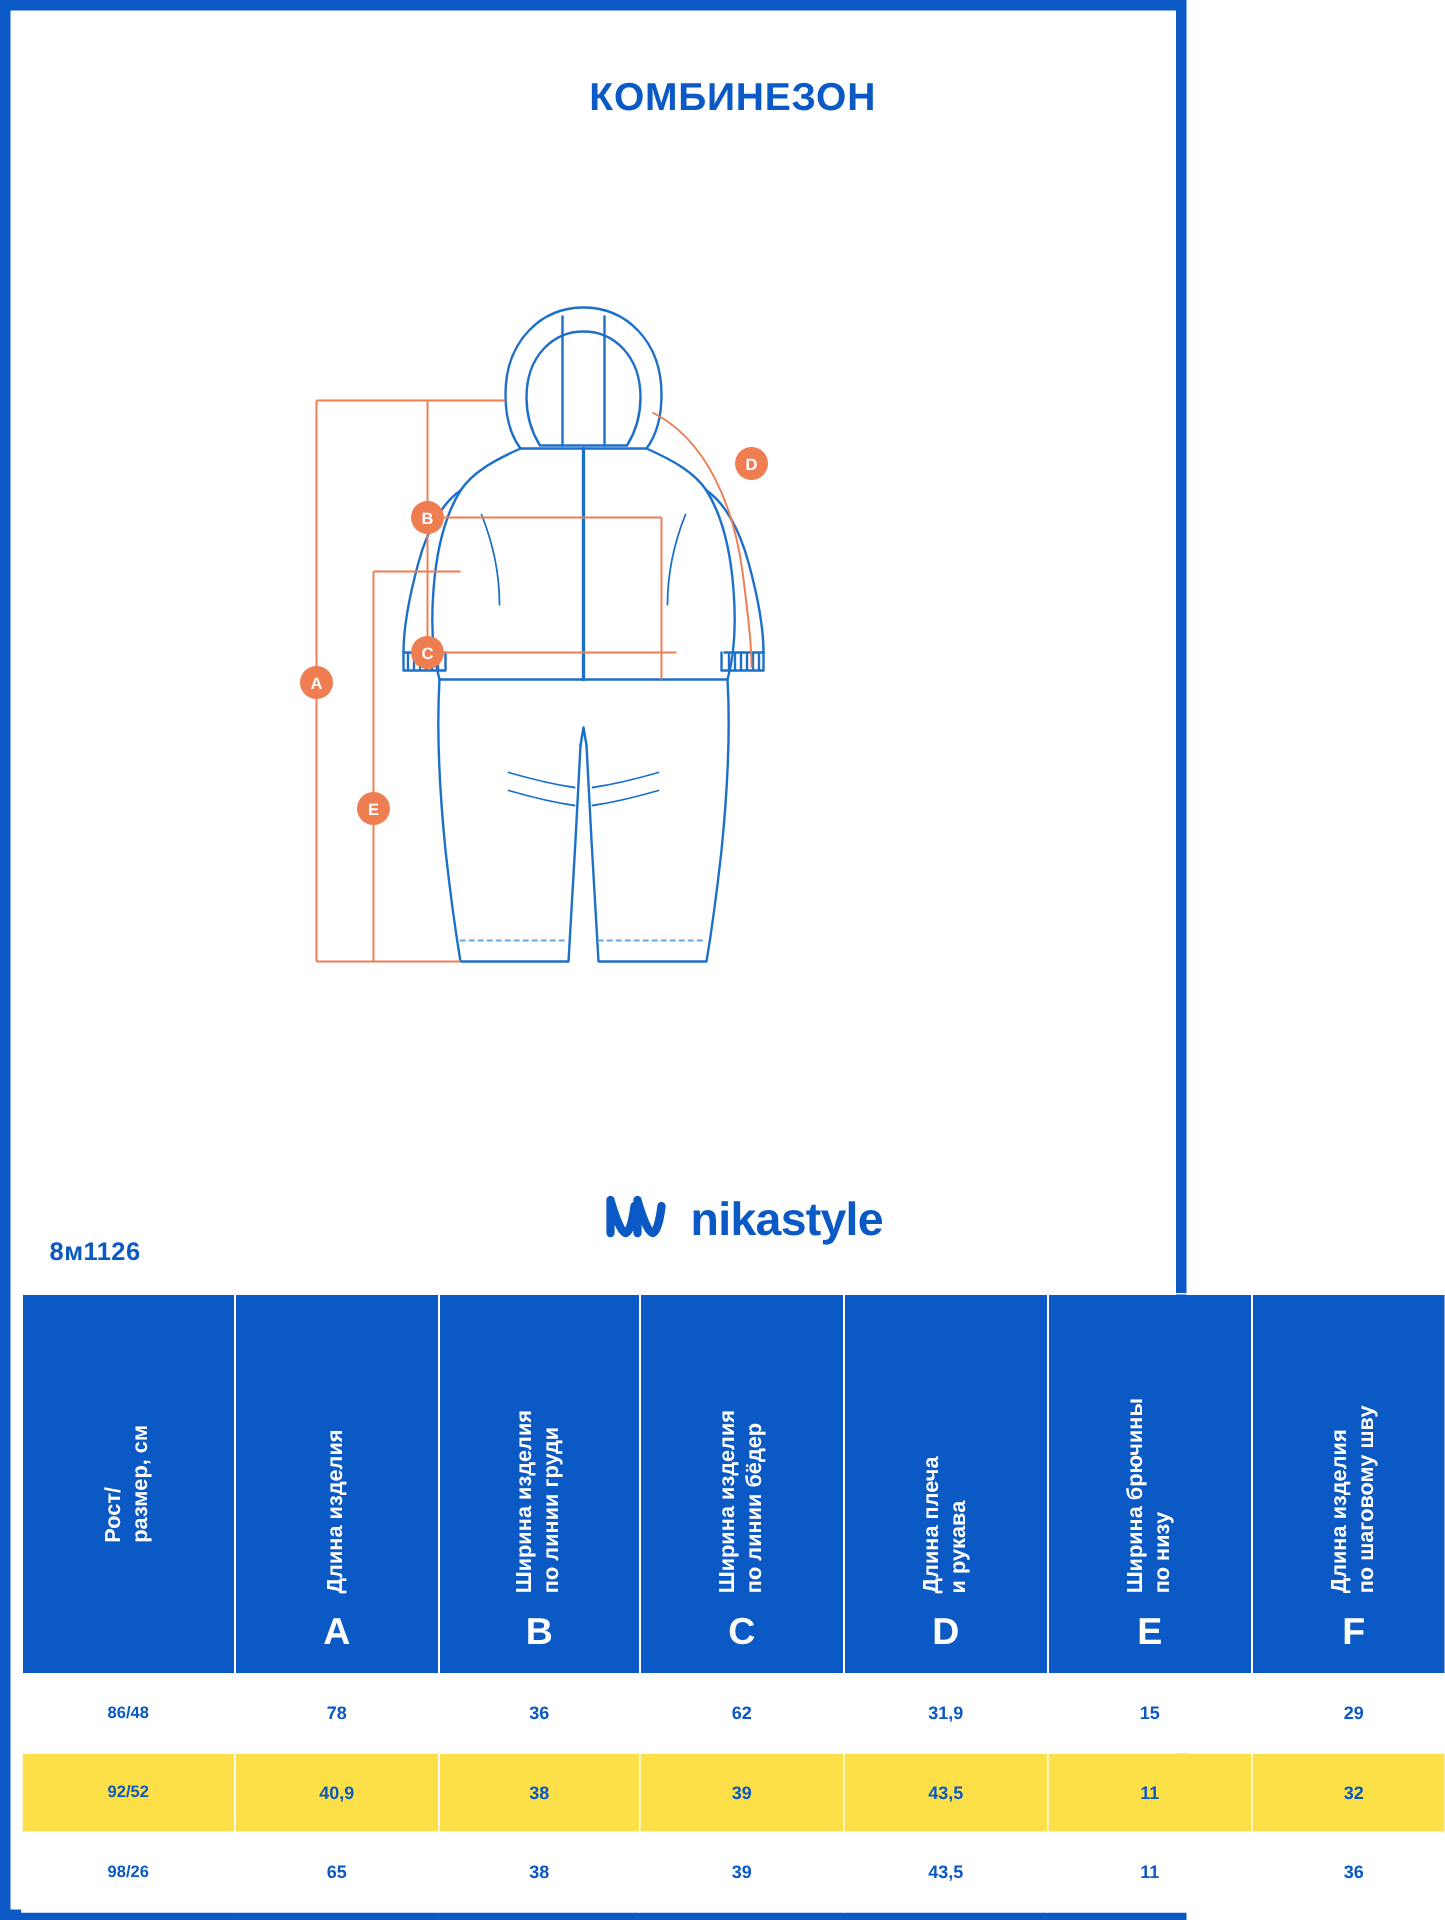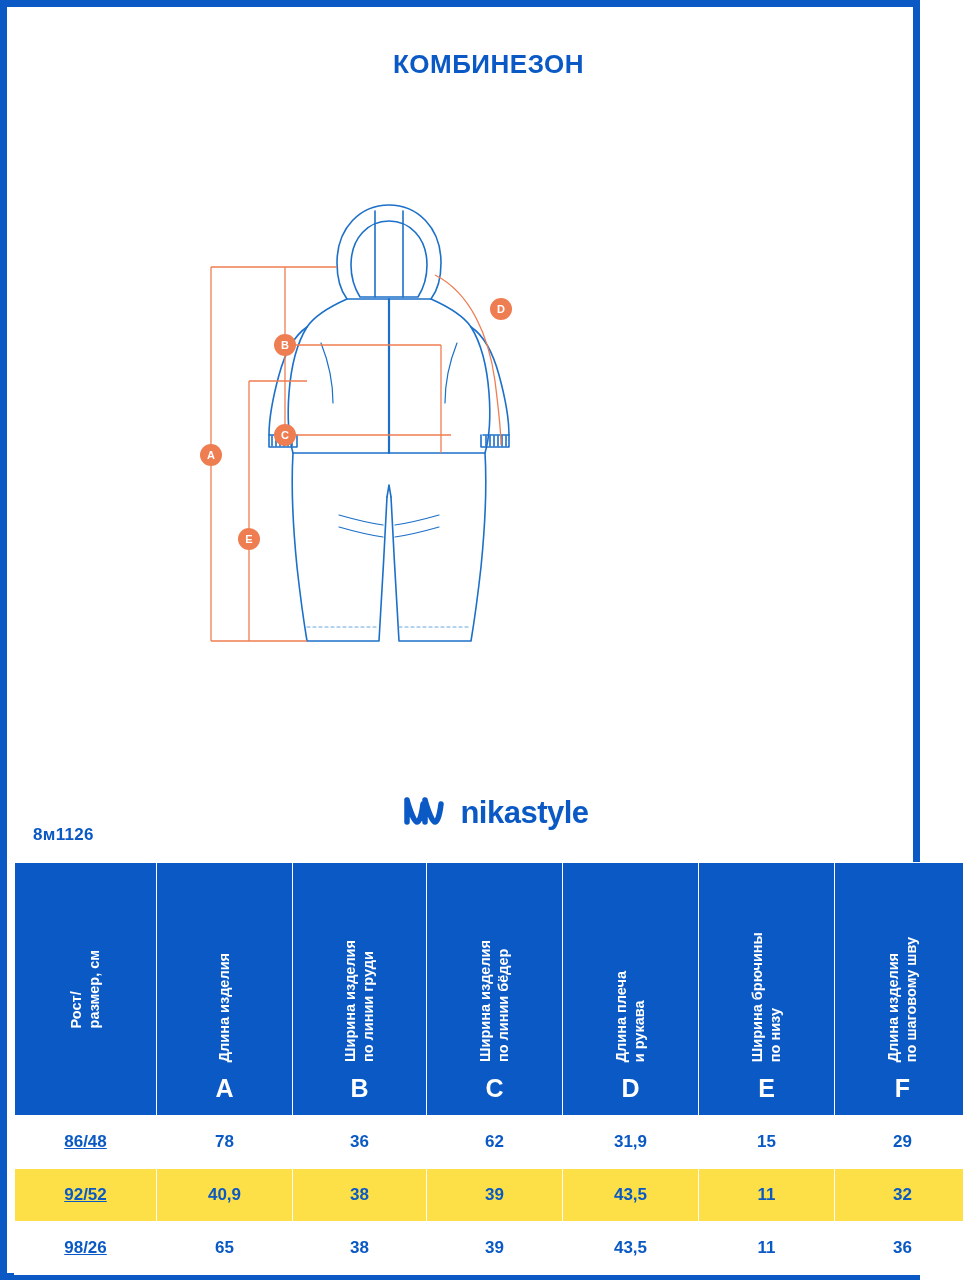--- a/index.html
+++ b/index.html
@@ -10,21 +10,21 @@
     width: 963px;
     height: 1280px;
     background: #ffffff;
     font-family: "Liberation Sans", sans-serif;
     color: #0a59c4;
     position: relative;
     overflow: hidden;
   }
   .page {
     position: relative;
-    width: 920px;
+    width: 791px;
     height: 1280px;
     box-sizing: border-box;
     border-left: 7px solid #0a59c4;
     border-right: 7px solid #0a59c4;
     border-top: 7px solid #0a59c4;
     border-bottom: 7px solid #0a59c4;
     background: #fff;
   }
   .title {
     position: absolute;
@@ -63,21 +63,21 @@
   }
   .brand {
     position: absolute;
     left: 0;
     top: 788px;
     width: 963px;
     text-align: center;
   }
   .brand .brand-inner {
     display: inline-flex;
-    align-items: center;
+    align-items: flex-end;
     gap: 12px;
     padding-left: 16px;
   }
   .brand-name {
     font-size: 31px;
     font-weight: bold;
     color: #0a59c4;
     letter-spacing: -0.5px;
   }
 
@@ -130,34 +130,33 @@
   }
   .th-first .vert-label {
     font-size: 14.5px;
   }
   .th-first .th-wrap {
     justify-content: center;
     padding-bottom: 0;
   }
   tbody td {
     height: 50px;
-    font-size: 17px;
+    font-size: 12px;
     font-weight: bold;
     color: #0a59c4;
     border: 1px solid #b9d4f0;
   }
   tbody tr.odd td {
     background: #ffffff;
   }
   tbody tr.even td {
     background: #fde047;
   }
   tbody td.first-col {
-    font-size: 17px;
-    text-decoration: underline;
+    font-size: 11px;
   }
 </style>
 </head>
 <body>
 
 <div class="page">
 
   <div class="title">КОМБИНЕЗОН</div>
 
   <div class="drawing">

